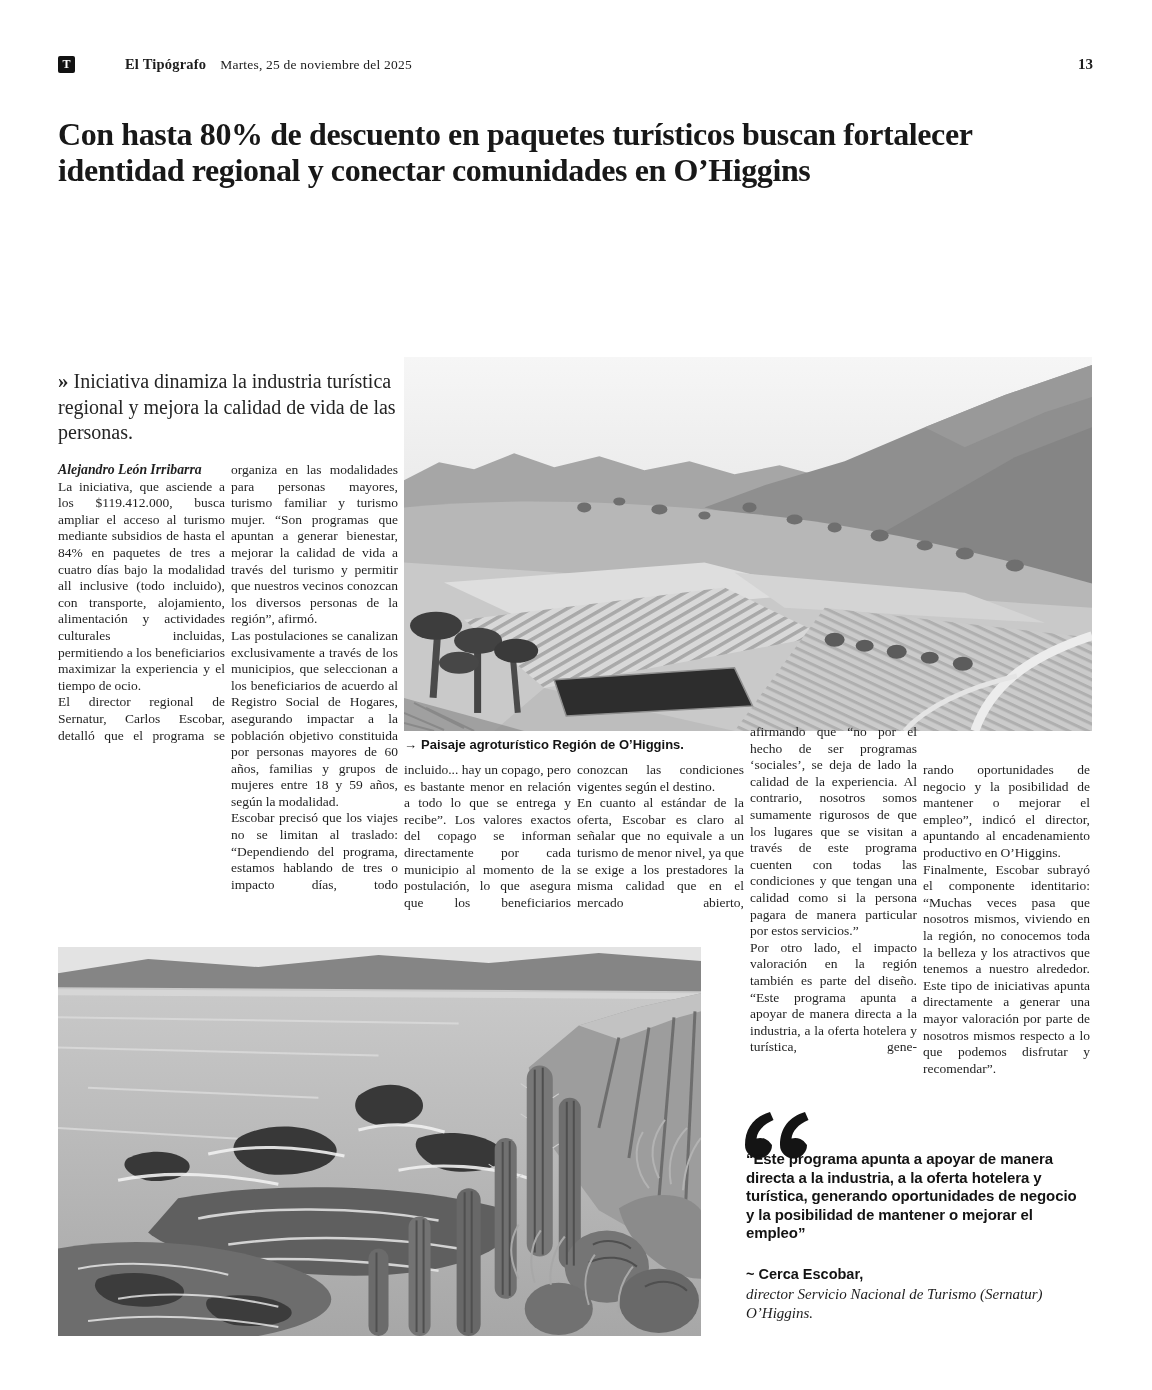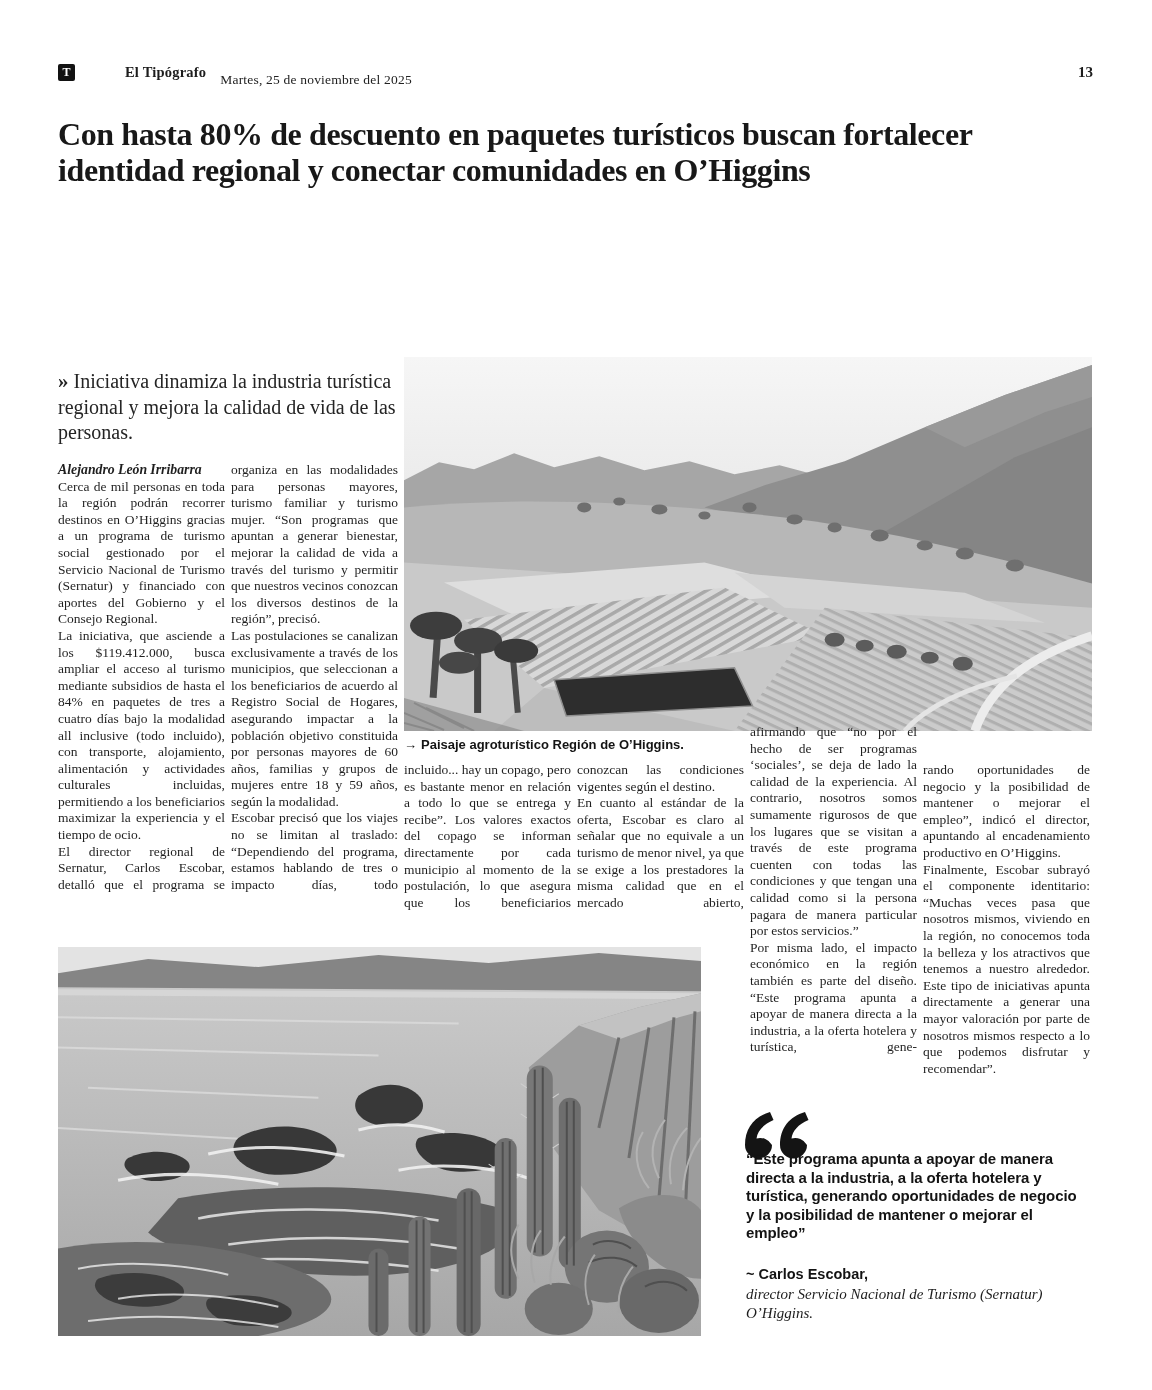--- a/index.html
+++ b/index.html
@@ -5,21 +5,21 @@
   html,body{margin:0;padding:0;background:#fff;}
   .page{position:relative;width:1152px;height:1390px;background:#ffffff;
         font-family:"Liberation Serif","DejaVu Serif",serif;color:#1d1d1d;overflow:hidden;}
 
   
   .hdr{position:absolute;left:58px;top:56px;width:1035px;display:flex;align-items:center;}
   .logo{width:17px;height:17px;background:#121212;color:#fff;font-weight:bold;font-size:12px;
         display:flex;align-items:center;justify-content:center;margin-right:7px;border-radius:2px;
         font-family:"Liberation Serif",serif;}
   .masthead{font-weight:bold;font-size:14.5px;margin-right:14px;letter-spacing:.2px;margin-left:43px;}
-  .date{font-size:13.5px;letter-spacing:.2px;color:#222;margin-top:16px;}
+  .date{font-size:13.5px;letter-spacing:.2px;color:#222;}
   .pagenum{margin-left:auto;font-weight:bold;font-size:15px;}
 
   
   .headline{position:absolute;left:58px;top:116px;width:1035px;margin:0;
             font-size:32px;line-height:1.13;font-weight:700;color:#181818;letter-spacing:-.4px;}
 
   
   .subhead{position:absolute;left:58px;top:369px;width:340px;font-size:20px;line-height:25.5px;color:#242424;}
   .subhead .bullet{font-weight:bold;font-size:21px;}
 
@@ -141,43 +141,42 @@
       <path d="M0,340 L120,373 L0,373 Z" fill="#8f8f8f" opacity="0.7"></path>
     </svg>
   </figure>
 
   <div class="caption">
     <span class="cap-arrow">→</span><span>Paisaje agroturístico Región de O’Higgins.</span>
   </div>
 
   <div class="bodycol c1">
     <p class="byline">Alejandro León Irribarra</p>
-    <p>Cerca de mil personas en toda la región podrán recorrer destinos en O’Higgins gracias a un programa de turismo social gestionado por el Servicio Nacional de Turismo (Sernatur) y financiado con aportes del Gobierno y el Consejo Regional.</p>
     <p>La iniciativa, que asciende a los $119.412.000, busca ampliar el acceso al turismo mediante subsidios de hasta el 84% en paquetes de tres a cuatro días bajo la modalidad all inclusive (todo incluido), con transporte, alojamiento, alimentación y actividades culturales incluidas, permitiendo a los beneficiarios maximizar la experiencia y el tiempo de ocio.</p>
     <p class="cont">El director regional de Sernatur, Carlos Escobar, detalló que el programa se</p>
   </div>
 
   <div class="bodycol c2">
-    <p>organiza en las modalidades para personas mayores, turismo familiar y turismo mujer. “Son programas que apuntan a generar bienestar, mejorar la calidad de vida a través del turismo y permitir que nuestros vecinos conozcan los diversos destinos de la región”, precisó.</p>
+    <p>organiza en las modalidades para personas mayores, turismo familiar y turismo mujer. “Son programas que apuntan a generar bienestar, mejorar la calidad de vida a través del turismo y permitir que nuestros vecinos conozcan los diversos personas de la región”, afirmó.</p>
     <p>Las postulaciones se canalizan exclusivamente a través de los municipios, que seleccionan a los beneficiarios de acuerdo al Registro Social de Hogares, asegurando impactar a la población objetivo constituida por personas mayores de 60 años, familias y grupos de mujeres entre 18 y 59 años, según la modalidad.</p>
     <p class="cont">Escobar precisó que los viajes no se limitan al traslado: “Dependiendo del programa, estamos hablando de tres o impacto días, todo</p>
   </div>
 
   <div class="bodycol c3">
     <p class="cont">incluido... hay un copago, pero es bastante menor en relación a todo lo que se entrega y recibe”. Los valores exactos del copago se informan directamente por cada municipio al momento de la postulación, lo que asegura que los beneficiarios</p>
   </div>
 
   <div class="bodycol c4">
     <p>conozcan las condiciones vigentes según el destino.</p>
     <p class="cont">En cuanto al estándar de la oferta, Escobar es claro al señalar que no equivale a un turismo de menor nivel, ya que se exige a los prestadores la misma calidad que en el mercado abierto,</p>
   </div>
 
   <div class="bodycol c5">
     <p>afirmando que “no por el hecho de ser programas ‘sociales’, se deja de lado la calidad de la experiencia. Al contrario, nosotros somos sumamente rigurosos de que los lugares que se visitan a través de este programa cuenten con todas las condiciones y que tengan una calidad como si la persona pagara de manera particular por estos servicios.”</p>
-    <p class="cont">Por misma lado, el impacto económico en la región también es parte del diseño. “Este programa apunta a apoyar de manera directa a la industria, a la oferta hotelera y turística, gene-</p>
+    <p class="cont">Por otro lado, el impacto valoración en la región también es parte del diseño. “Este programa apunta a apoyar de manera directa a la industria, a la oferta hotelera y turística, gene-</p>
   </div>
 
   <div class="bodycol c6">
     <p>rando oportunidades de negocio y la posibilidad de mantener o mejorar el empleo”, indicó el director, apuntando al encadenamiento productivo en O’Higgins.</p>
     <p>Finalmente, Escobar subrayó el componente identitario: “Muchas veces pasa que nosotros mismos, viviendo en la región, no conocemos toda la belleza y los atractivos que tenemos a nuestro alrededor. Este tipo de iniciativas apunta directamente a generar una mayor valoración por parte de nosotros mismos respecto a lo que podemos disfrutar y recomendar”.</p>
   </div>
 
   <figure class="photo bottom-photo">
     <svg viewBox="0 0 642 387" preserveAspectRatio="none" aria-hidden="true">
       <defs>
@@ -286,16 +285,16 @@
 
   <div class="quote-mark">
     <svg viewBox="0 0 64 52" aria-hidden="true">
       <g fill="#141414">
         <path d="M27,33 A13.5,13.5 0 1 1 0,33 C0,16 9.5,4.5 25,0 L28.5,8 C18,12.5 12.5,19 11.5,26.5 A13.5,13.5 0 0 1 27,33 Z"></path>
         <path d="M62,33 A13.5,13.5 0 1 1 35,33 C35,16 44.5,4.5 60,0 L63.5,8 C53,12.5 47.5,19 46.5,26.5 A13.5,13.5 0 0 1 62,33 Z"></path>
       </g>
     </svg>
   </div>
   <div class="quote-text">“Este programa apunta a apoyar de manera directa a la industria, a la oferta hotelera y turística, generando oportunidades de negocio y la posibilidad de mantener o mejorar el empleo”</div>
-  <div class="quote-attr">~ Carlos Escobar,</div>
+  <div class="quote-attr">~ Cerca Escobar,</div>
   <div class="quote-role">director Servicio Nacional de Turismo (Sernatur) O’Higgins.</div>
 
 </div>
 
 </body></html>

